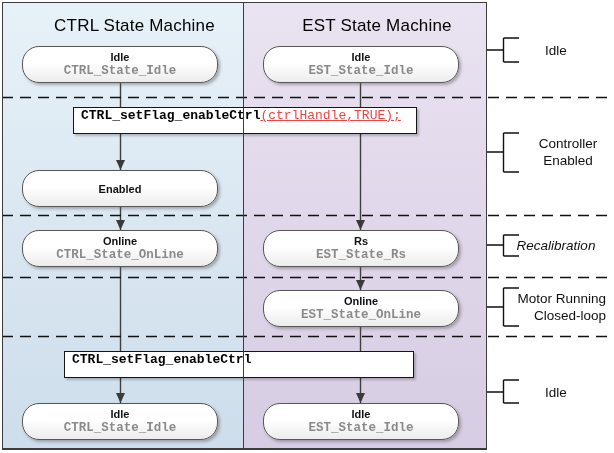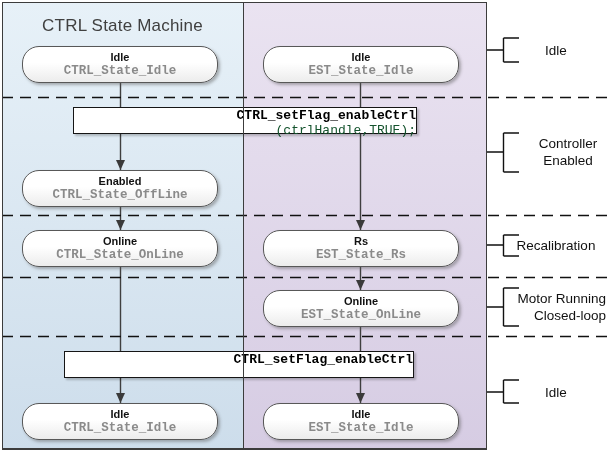--- a/index.html
+++ b/index.html
@@ -14,56 +14,56 @@
   .panel-border{position:absolute;left:2px;top:2px;width:485px;height:448px;
                 border:1px solid #3c3c3c;border-bottom-width:2px;box-sizing:border-box;
                 z-index:4;pointer-events:none;}
   .col-divider{position:absolute;left:243px;top:2px;width:1px;height:448px;
                background:#3c3c3c;z-index:4;}
 
   
   #wires{position:absolute;left:0;top:0;width:614px;height:453px;z-index:2;}
 
   
-  .col-title{position:absolute;top:16px;text-align:center;font-size:17px;color:#404040;
-             z-index:3;letter-spacing:.2px;}
+  .col-title{position:absolute;top:16px;text-align:center;font-size:17px;color:#000000;
+             z-index:3;letter-spacing:.2px;margin-left:12px;}
   .col-title.ctrl{left:2px;width:241px;}
   .col-title.est{left:243px;width:244px;}
 
   
   .state{position:absolute;width:196px;height:37px;box-sizing:border-box;
          border:1.4px solid #585858;border-radius:17px;
          background:linear-gradient(180deg,#ffffff 45%,#ececec 100%);
          box-shadow:2px 2px 3px rgba(90,90,90,.45);
          display:flex;flex-direction:column;align-items:center;justify-content:center;
          gap:1px;z-index:3;}
   .state .sname{font-weight:bold;font-size:11px;color:#111;line-height:12px;}
   .state .sid{font-family:"Liberation Mono",monospace;font-size:12.5px;color:#8a8a8a;
               line-height:14px;font-weight:bold;}
   .ctrl-x{left:22px;} .est-x{left:263px;}
   .row-1{top:46px;} .row-off{top:170px;} .row-on{top:230px;}
   .row-eston{top:290px;} .row-last{top:403px;}
 
   
   .codebox{position:absolute;height:27px;box-sizing:border-box;background:#ffffff;
            border:1.6px solid #151515;box-shadow:2px 2px 2px rgba(0,0,0,.22);
-           display:flex;align-items:flex-end;z-index:3;
-           font-family:"Liberation Mono",monospace;font-size:13px;white-space:pre;flex-direction:column;}
+           display:flex;align-items:flex-start;padding-left:7px;z-index:3;
+           font-family:"Liberation Mono",monospace;font-size:13px;white-space:pre;}
   .codebox .fn{font-weight:bold;color:#000;}
-  .codebox .args{color:#14532d;}
+  .codebox .args{color:#ef4444;text-decoration:underline;}
   .code-1{left:73px;top:107px;width:344px;}
   .code-2{left:64px;top:351px;width:350px;}
 
   
   .phase{position:absolute;left:506px;width:100px;display:flex;align-items:center;
          justify-content:center;text-align:center;font-size:13.5px;line-height:17px;
          color:#111;z-index:3;}
   .phase-1{top:36px;height:28px;}
   .phase-2{top:130px;height:44px;margin-left:12px;}
-  .phase-3{top:231px;height:28px;}
+  .phase-3{top:231px;height:28px;font-style:italic;}
   .phase-4{top:285px;height:44px;text-align:right;}
   .phase-5{top:378px;height:28px;}
 </style>
 </head>
 <body>
 
 <div id="stage">
 
   <div class="ctrl-bg"></div>
   <div class="est-bg"></div>
@@ -97,28 +97,28 @@
       <path d="M356,220 L365,220 L360.5,230 Z"></path>
       <path d="M356,280 L365,280 L360.5,290 Z"></path>
       <path d="M356,393 L365,393 L360.5,403 Z"></path>
     </g>
   </svg>
 
   <div class="col-divider"></div>
   <div class="panel-border"></div>
 
   <div class="col-title ctrl">CTRL State Machine</div>
+  <div class="col-title est">EST State Machine</div>
 
   <div class="state ctrl-x row-1">
     <span class="sname">Idle</span>
     <span class="sid">CTRL_State_Idle</span>
   </div>
   <div class="state ctrl-x row-off">
     <span class="sname">Enabled</span>
-    <span class="sid">CTRL_State_OffLine</span>
   </div>
   <div class="state ctrl-x row-on">
     <span class="sname">Online</span>
     <span class="sid">CTRL_State_OnLine</span>
   </div>
   <div class="state ctrl-x row-last">
     <span class="sname">Idle</span>
     <span class="sid">CTRL_State_Idle</span>
   </div>
 

